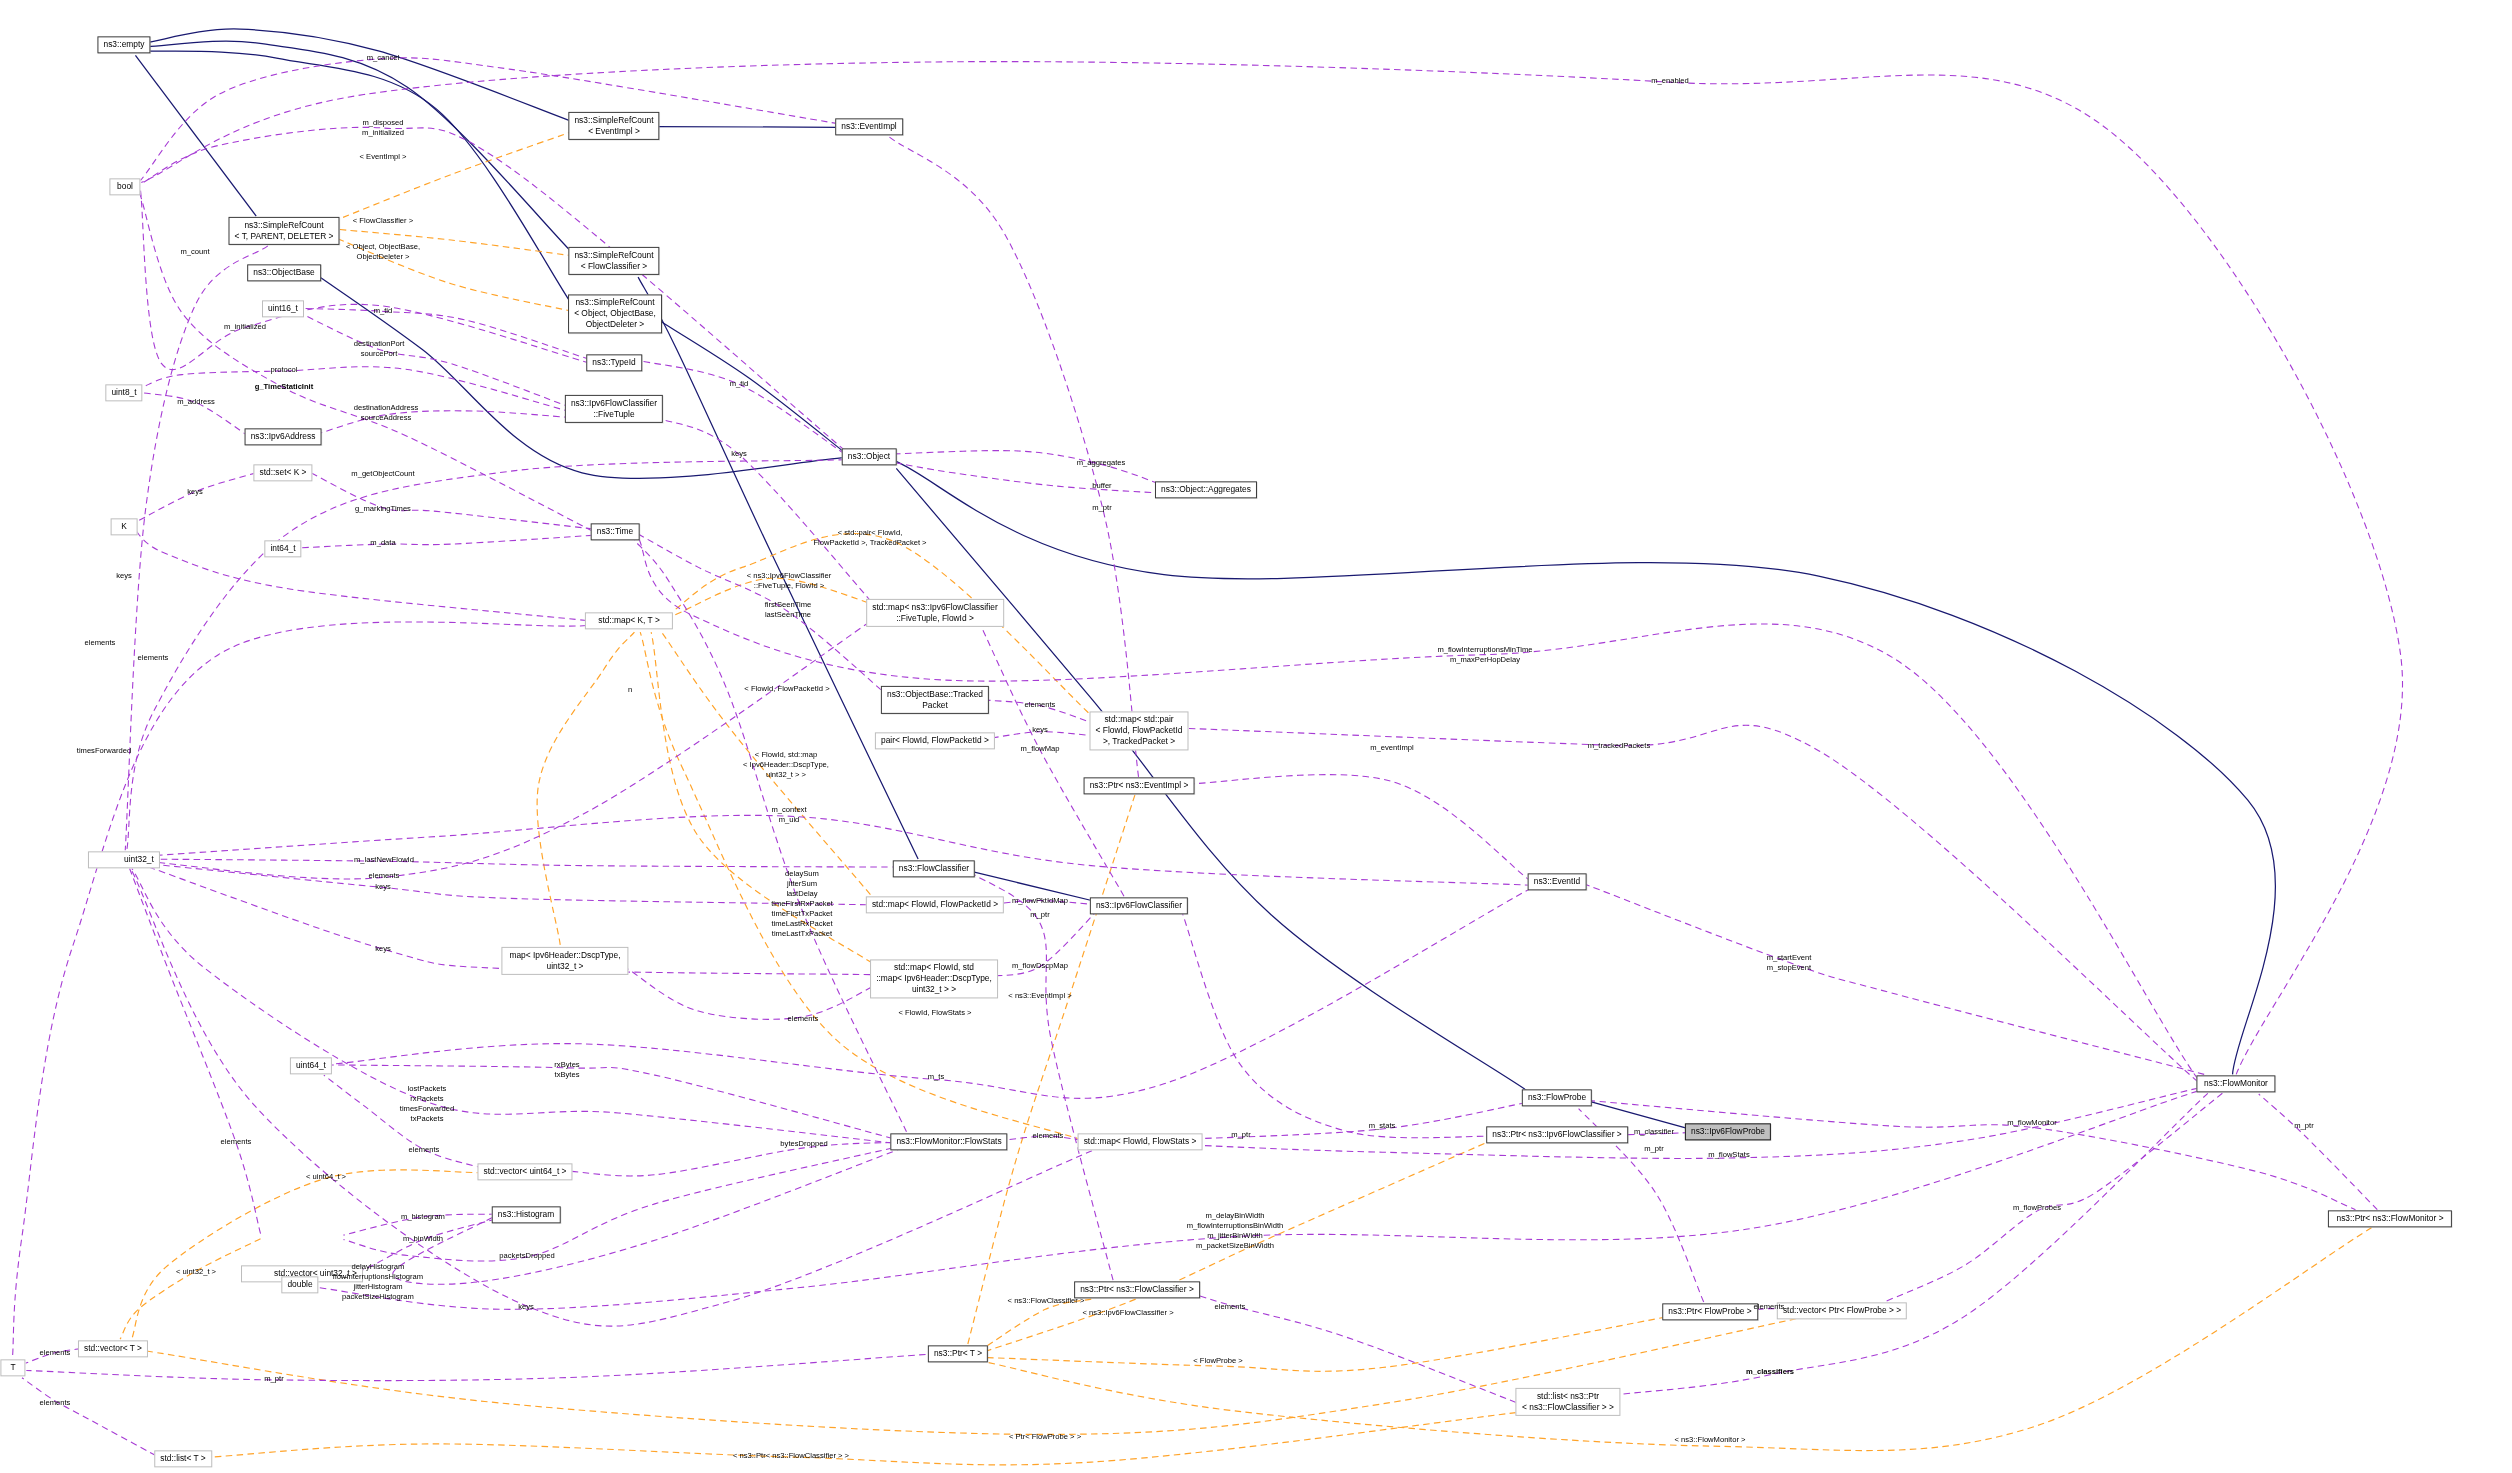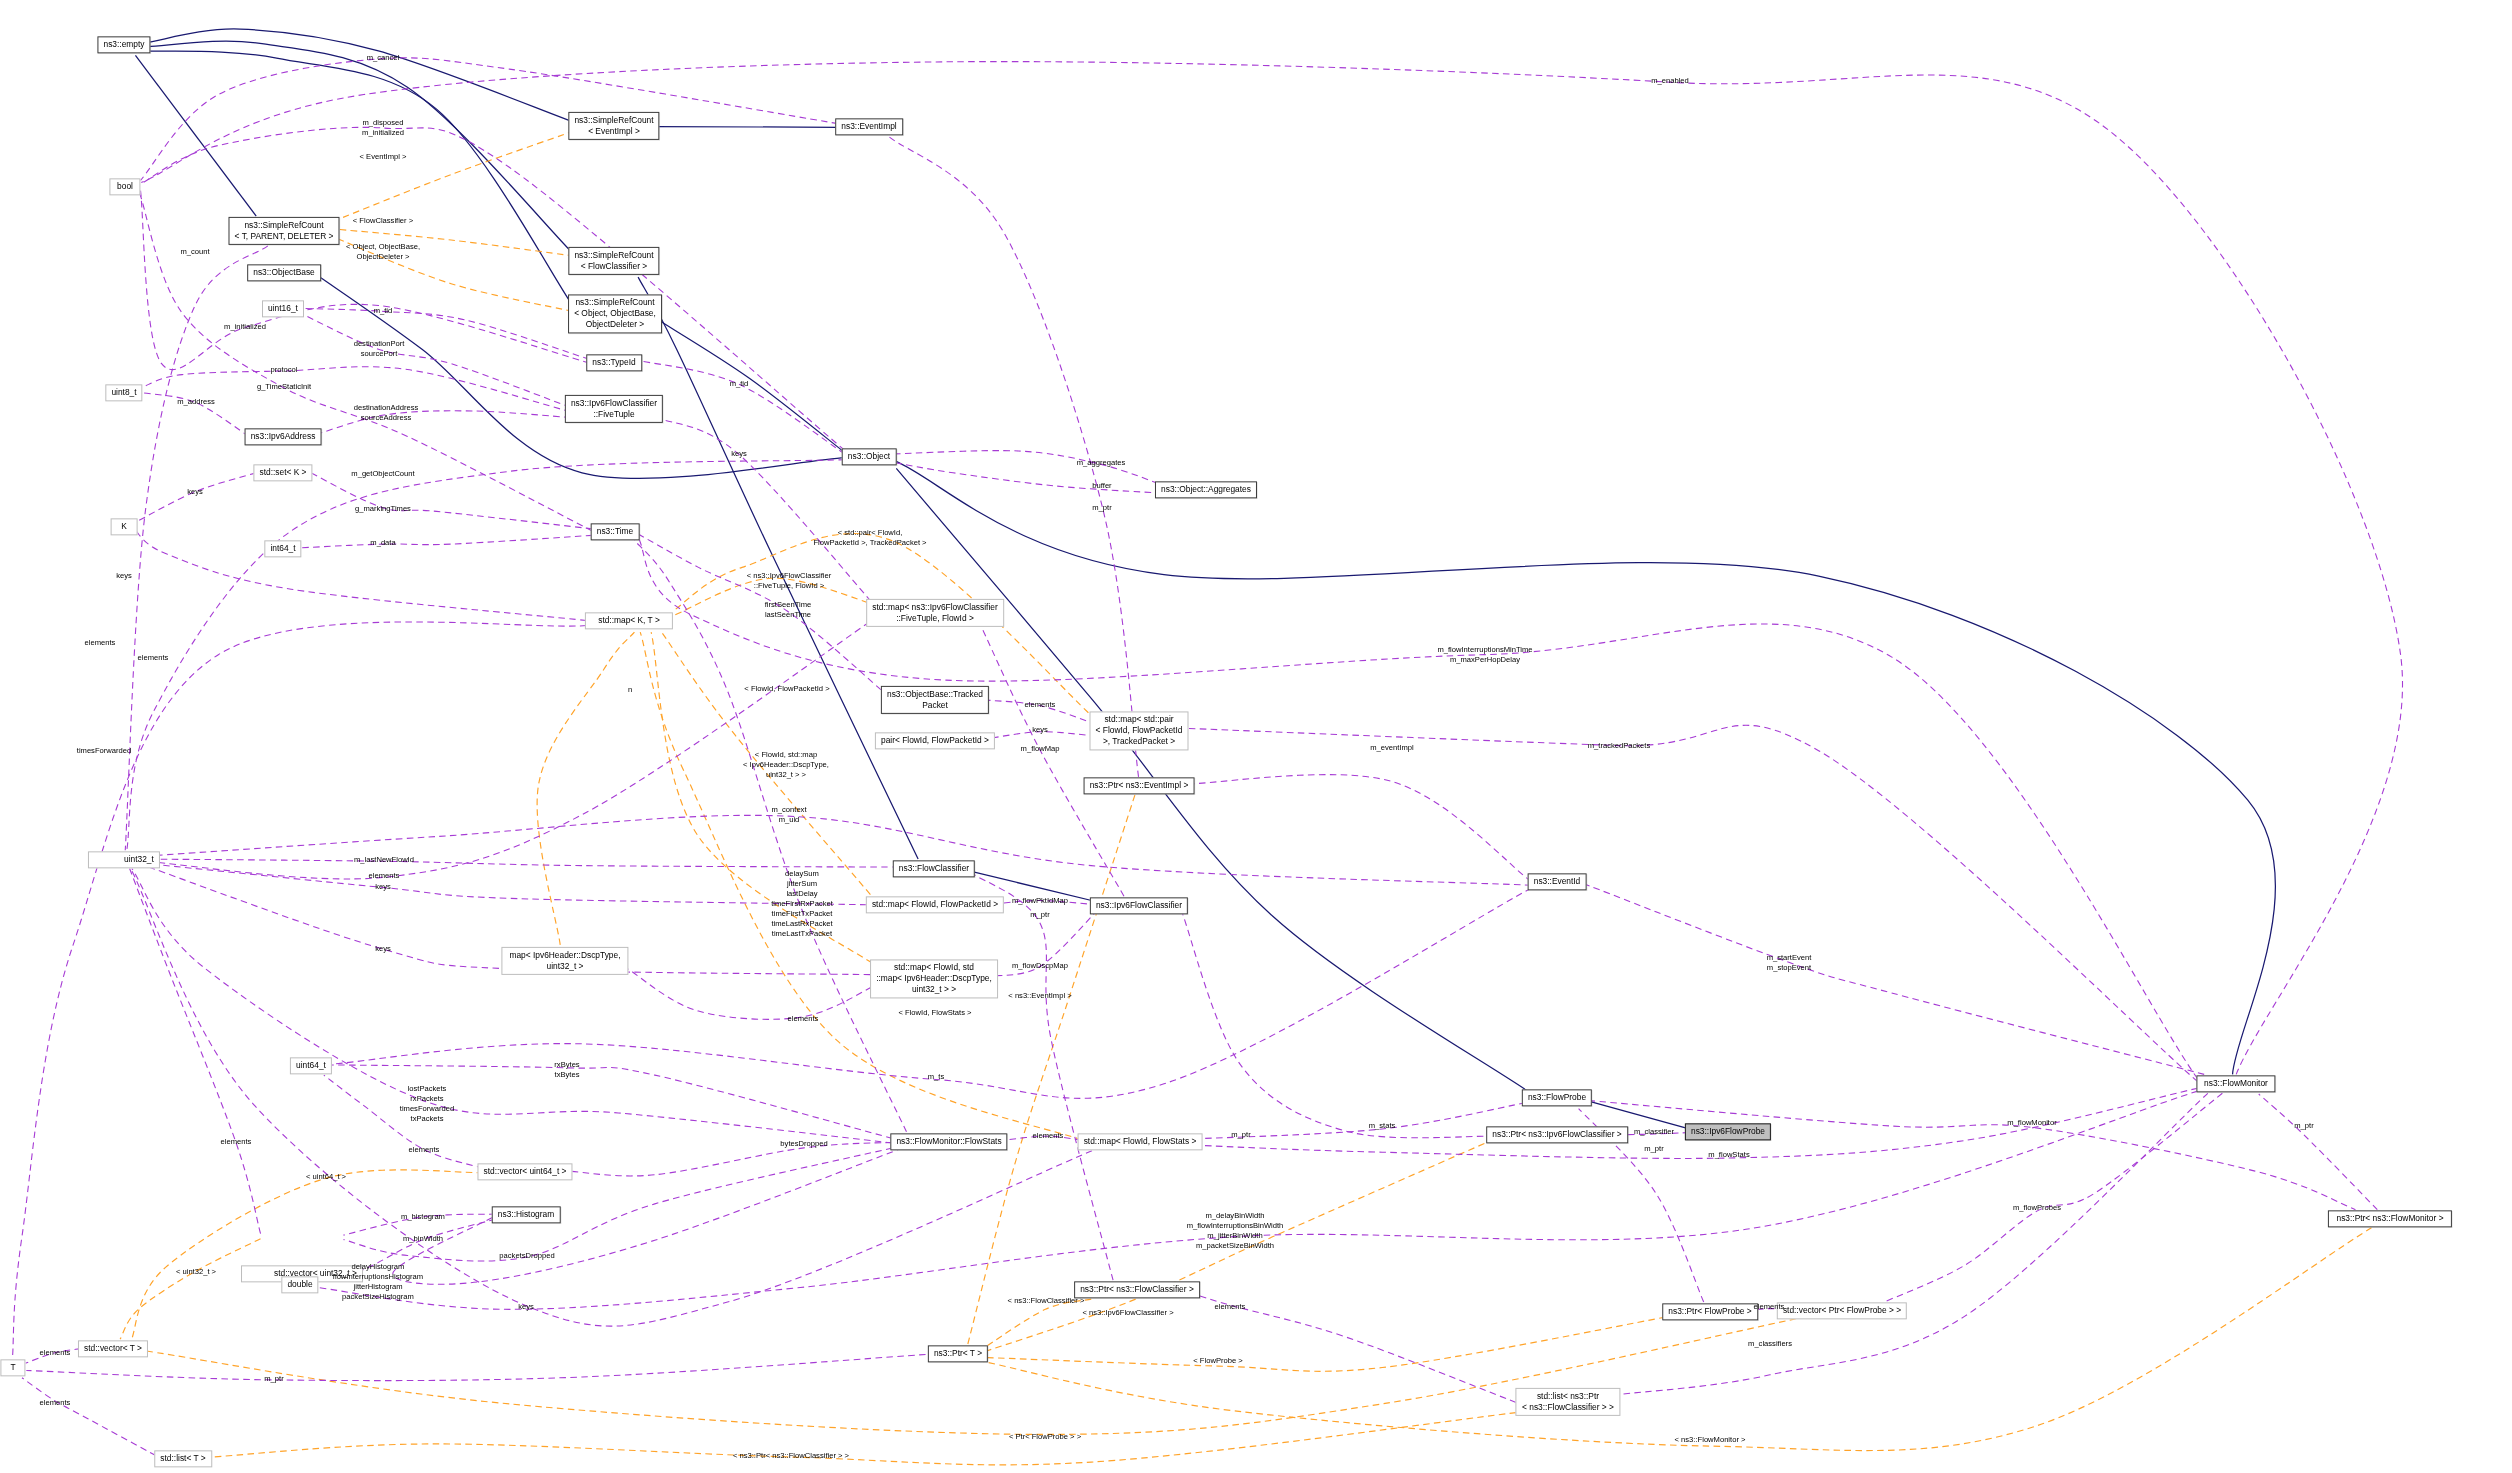--- a/index.html
+++ b/index.html
@@ -209,21 +209,21 @@
     <div class="edge-label" style="left: 383px; top: 157px;">&lt; EventImpl &gt;</div>
     <div class="edge-label" style="left: 383px; top: 221px;">&lt; FlowClassifier &gt;</div>
     <div class="edge-label" style="left: 383px; top: 252px;">&lt; Object, ObjectBase,
 ObjectDeleter &gt;</div>
     <div class="edge-label" style="left: 195px; top: 252px;">m_count</div>
     <div class="edge-label" style="left: 1670px; top: 81px;">m_enabled</div>
     <div class="edge-label" style="left: 383px; top: 311px;">m_tid</div>
     <div class="edge-label" style="left: 379px; top: 349px;">destinationPort
 sourcePort</div>
     <div class="edge-label" style="left: 284px; top: 370px;">protocol</div>
-    <div class="edge-label" style="left: 284px; top: 387px;">g_TimeStaticInit</div>
+    <div class="edge-label" style="left: 284px; top: 387px; font-weight: bold;">g_TimeStaticInit</div>
     <div class="edge-label" style="left: 196px; top: 402px;">m_address</div>
     <div class="edge-label" style="left: 386px; top: 413px;">destinationAddress
 sourceAddress</div>
     <div class="edge-label" style="left: 739px; top: 384px;">m_tid</div>
     <div class="edge-label" style="left: 739px; top: 454px;">keys</div>
     <div class="edge-label" style="left: 383px; top: 474px;">m_getObjectCount</div>
     <div class="edge-label" style="left: 195px; top: 492px;">keys</div>
     <div class="edge-label" style="left: 383px; top: 509px;">g_markingTimes</div>
     <div class="edge-label" style="left: 383px; top: 543px;">m_data</div>
     <div class="edge-label" style="left: 124px; top: 576px;">keys</div>
@@ -297,21 +297,21 @@
     <div class="edge-label" style="left: 1382px; top: 1126px;">m_stats</div>
     <div class="edge-label" style="left: 1241px; top: 1135px;">m_ptr</div>
     <div class="edge-label" style="left: 1048px; top: 1136px;">elements</div>
     <div class="edge-label" style="left: 1654px; top: 1132px;">m_classifier</div>
     <div class="edge-label" style="left: 1654px; top: 1149px;">m_ptr</div>
     <div class="edge-label" style="left: 1729px; top: 1155px;">m_flowStats</div>
     <div class="edge-label" style="left: 2032px; top: 1123px;">m_flowMonitor</div>
     <div class="edge-label" style="left: 2304px; top: 1126px;">m_ptr</div>
     <div class="edge-label" style="left: 2037px; top: 1208px;">m_flowProbes</div>
     <div class="edge-label" style="left: 1769px; top: 1307px;">elements</div>
-    <div class="edge-label" style="left: 1770px; top: 1344px;">m_classifiers</div>
+    <div class="edge-label" style="left: 1770px; top: 1372px; font-weight: bold;">m_classifiers</div>
     <div class="edge-label" style="left: 1710px; top: 1440px;">&lt; ns3::FlowMonitor &gt;</div>
     <div class="edge-label" style="left: 1218px; top: 1361px;">&lt; FlowProbe &gt;</div>
     <div class="edge-label" style="left: 1045px; top: 1437px;">&lt; Ptr&lt; FlowProbe &gt; &gt;</div>
     <div class="edge-label" style="left: 1046px; top: 1301px;">&lt; ns3::FlowClassifier &gt;</div>
     <div class="edge-label" style="left: 1128px; top: 1313px;">&lt; ns3::Ipv6FlowClassifier &gt;</div>
     <div class="edge-label" style="left: 1230px; top: 1307px;">elements</div>
     <div class="edge-label" style="left: 55px; top: 1353px;">elements</div>
     <div class="edge-label" style="left: 55px; top: 1403px;">elements</div>
     <div class="edge-label" style="left: 274px; top: 1379px;">m_ptr</div>
     <div class="edge-label" style="left: 526px; top: 1307px;">keys</div>

